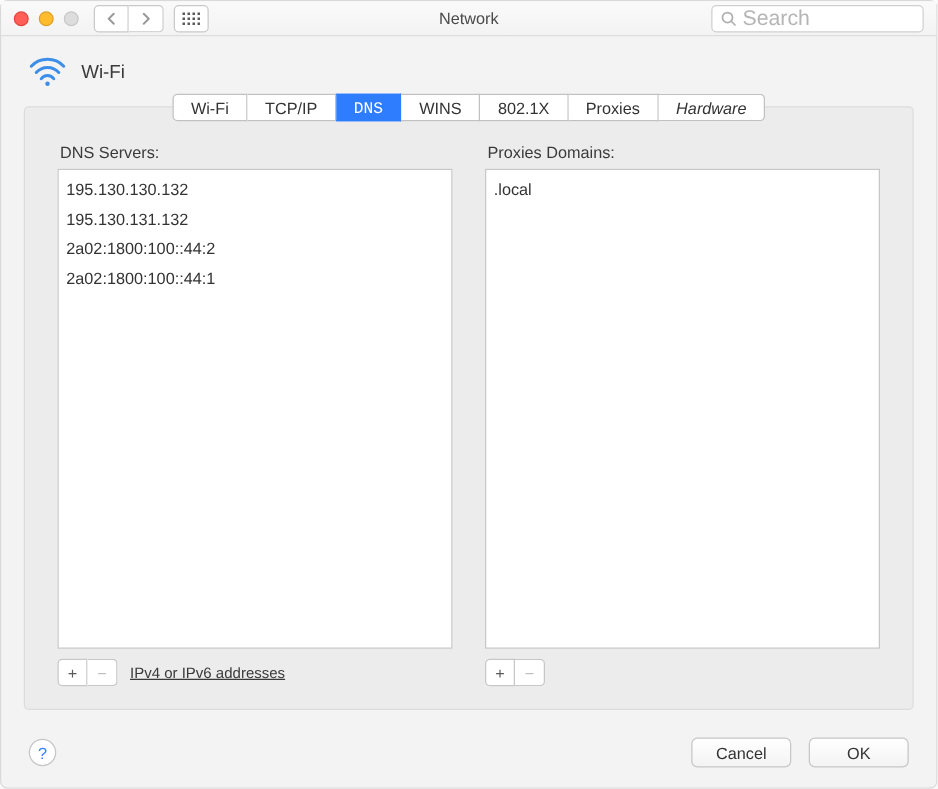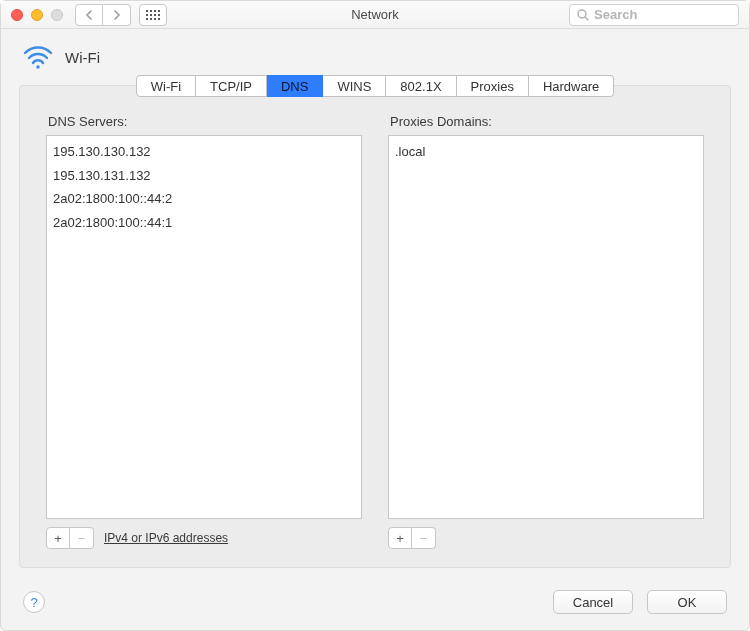--- a/index.html
+++ b/index.html
@@ -49,23 +49,22 @@
       width: 28px; height: 22px; border:1px solid #c9c9c9;border-radius:4px;
       background:#fff; display:flex;align-items:center;justify-content:center;
       margin-right:10px;
     }
     .grid-dots{display:grid;grid-template-columns:repeat(4,2px);grid-template-rows:repeat(3,2px);gap:2px;}
     .grid-dots span{width:2px;height:2px;background:#5a5a5a;}
     .title-text { position:absolute; left:0; right:0; text-align:center; font-size:13px; color:#4a4a4a; pointer-events:none;}
     .search-wrap{margin-left:auto;}
     .search-input{
       width:170px;height:22px;border:1px solid #d0d0d0;border-radius:4px;
-      background:#fff;padding:0 8px 0 24px;font-size:13px;color:#333;
+      background:#fff;padding:0 8px 0 24px;font-size:17px;color:#333;
       background-image: radial-gradient(circle at 10px 11px, transparent 4px, #9a9a9a 4px, #9a9a9a 5px, transparent 5px);
-      font-weight: bold;
     }
     .search-input::placeholder{color:#b5b5b5;}
     .search-field{position:relative;display:flex;align-items:center;}
     .search-icon{position:absolute;left:7px;top:4px;pointer-events:none;}
 
     
     .subheader { height: 56px; display:flex; align-items:center; padding: 0 22px; }
     .wifi-icon { margin-right: 12px; }
     .wifi-label{ font-size:15px; color:#3a3a3a;}
 
@@ -85,22 +84,22 @@
       display:flex; justify-content:center;
       position:relative; top:-11px;
     }
     .tab{
       height:22px; padding:0 14px;
       background:#fff; border:1px solid #c1c1c1; border-left:none;
       font-size:13px; color:#333;
       display:flex; align-items:center;
     }
     .tab:first-child{border-left:1px solid #c1c1c1;border-radius:4px 0 0 4px;}
-    .tab:last-child{border-radius:0 4px 4px 0;}
-    .tab.active{ background:#2f7dff; color:#0f172a; border-color:#2f7dff;}
+    .tab:last-child{border-radius:0 4px 4px 0;font-style:italic;}
+    .tab.active{ background:#2f7dff; color:#ffffff; border-color:#2f7dff;font-family:Liberation Mono, monospace;}
 
     
     .cols{ display:flex; gap:26px; padding:0 26px; flex:1; }
     .col{ flex:1; display:flex; flex-direction:column;}
     .col-label{ font-size:13px; color:#3a3a3a; margin:6px 0 6px 2px;}
     .listbox{
       flex:1; background:#fff; border:1px solid #c7c7c7;
       padding:4px 6px; font-size:13px; color:#333;
       overflow:auto;
     }

